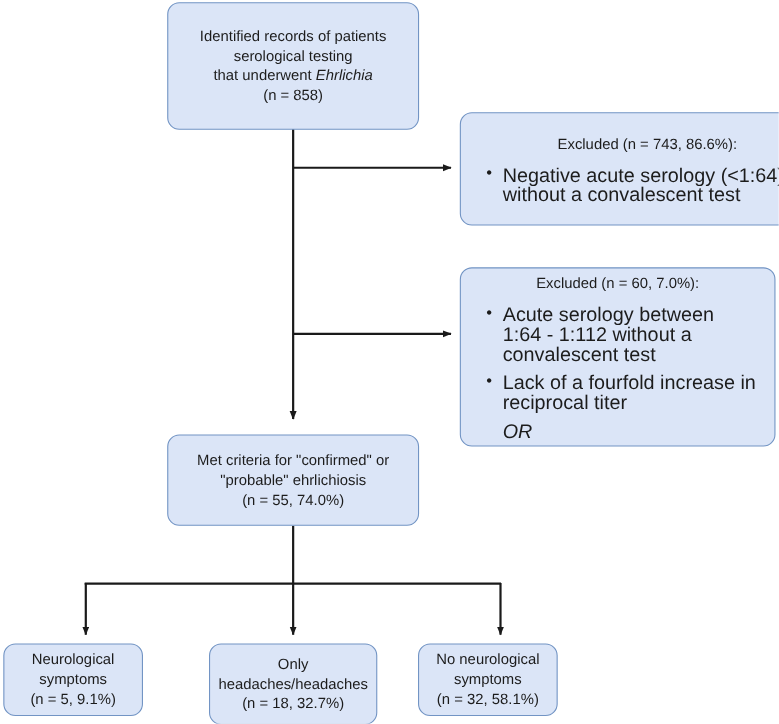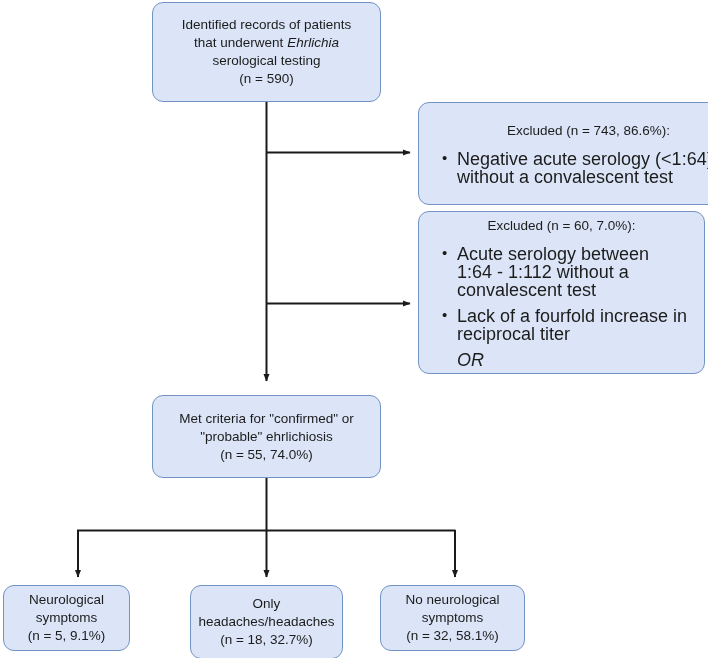--- a/index.html
+++ b/index.html
@@ -98,37 +98,37 @@
 
     <path d="M266.5,478 L266.5,530.5" stroke="#1a1a1a" stroke-width="2" fill="none"></path>
 
     <path d="M77,530.5 L455.5,530.5" stroke="#1a1a1a" stroke-width="2" fill="none"></path>
 
     <path d="M78,530 L78,577" stroke="#1a1a1a" stroke-width="2" fill="none" marker-end="url(#arrowhead)"></path>
     <path d="M266.5,530 L266.5,577" stroke="#1a1a1a" stroke-width="2" fill="none" marker-end="url(#arrowhead)"></path>
     <path d="M455,530 L455,577" stroke="#1a1a1a" stroke-width="2" fill="none" marker-end="url(#arrowhead)"></path>
   </svg>
 
-  <div class="node centered" style="left:152px; top:2px; width:229px; height:100px;text-align:right;">
+  <div class="node centered" style="left:152px; top:2px; width:229px; height:116px;text-align:right;">
     <div class="node-line">Identified records of patients</div>
+    <div class="node-line">serological testing</div>
     <div class="node-line">
       <span>that underwent </span><span class="ital">Ehrlichia</span>
     </div>
-    <div class="node-line">serological testing</div>
-    <div class="node-line">(n = 590)</div>
+    <div class="node-line">(n = 858)</div>
   </div>
 
   <div class="node" style="left:418px; top:102px; width:341px; height:103px;">
     <div class="excl-title">Excluded (n = 743, 86.6%):</div>
     <ul class="excl-list">
       <li class="excl-item bulleted">Negative acute serology (&lt;1:64) without a convalescent test</li>
     </ul>
   </div>
 
-  <div class="node" style="left:418px; top:211px; width:287px; height:163px;">
+  <div class="node" style="left:418px; top:243px; width:287px; height:163px;">
     <div class="excl-title">Excluded (n = 60, 7.0%):</div>
     <ul class="excl-list">
       <li class="excl-item bulleted">Acute serology between 1:64 - 1:112 without a convalescent test</li>
       <li class="excl-item bulleted">Lack of a fourfold increase in reciprocal titer</li>
       <li class="excl-item or">OR</li>
     </ul>
   </div>
 
   <div class="node centered" style="left:152px; top:395px; width:229px; height:83px;">
     <div class="node-line">Met criteria for "confirmed" or</div>
@@ -141,19 +141,19 @@
     <div class="node-line">symptoms</div>
     <div class="node-line">(n = 5, 9.1%)</div>
   </div>
 
   <div class="node centered" style="left:190px; top:585px; width:153px; height:74px;">
     <div class="node-line">Only</div>
     <div class="node-line">headaches/headaches</div>
     <div class="node-line">(n = 18, 32.7%)</div>
   </div>
 
-  <div class="node centered" style="left:380px; top:585px; width:145px; height:66px;">
+  <div class="node centered" style="left:380px; top:585px; width:127px; height:66px;">
     <div class="node-line">No neurological</div>
     <div class="node-line">symptoms</div>
     <div class="node-line">(n = 32, 58.1%)</div>
   </div>
 
 </div>
 
 </body></html>

